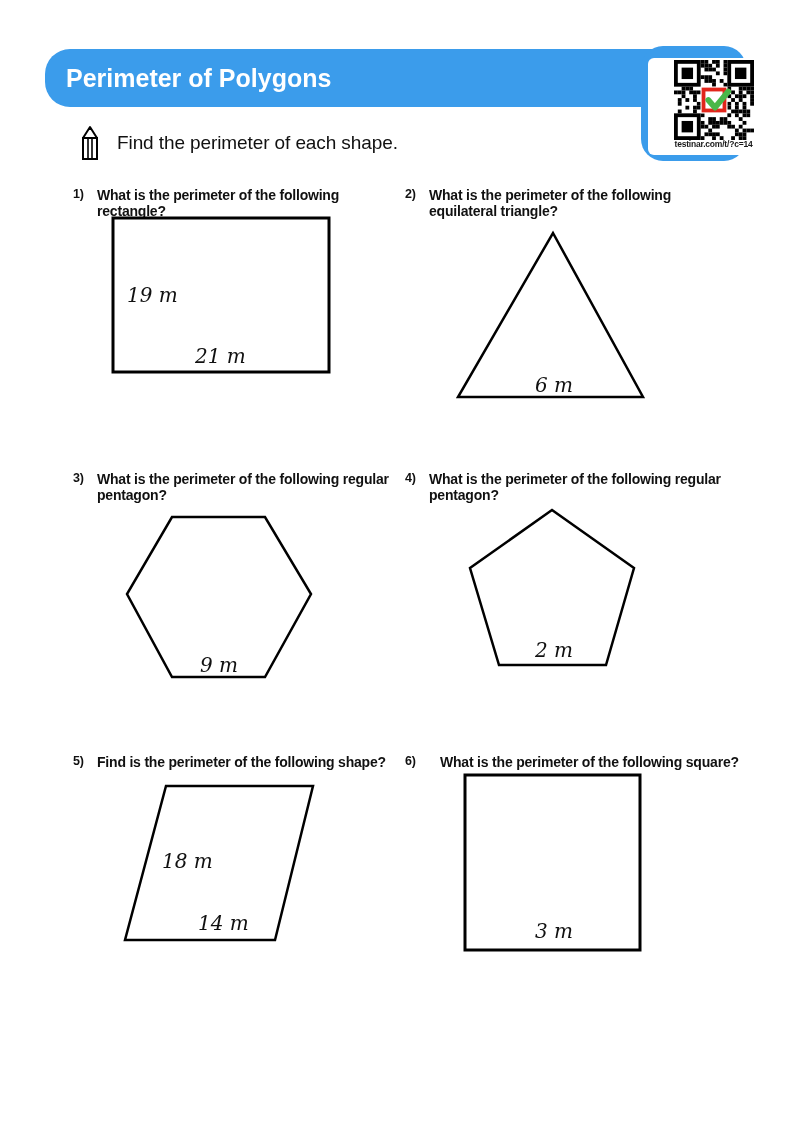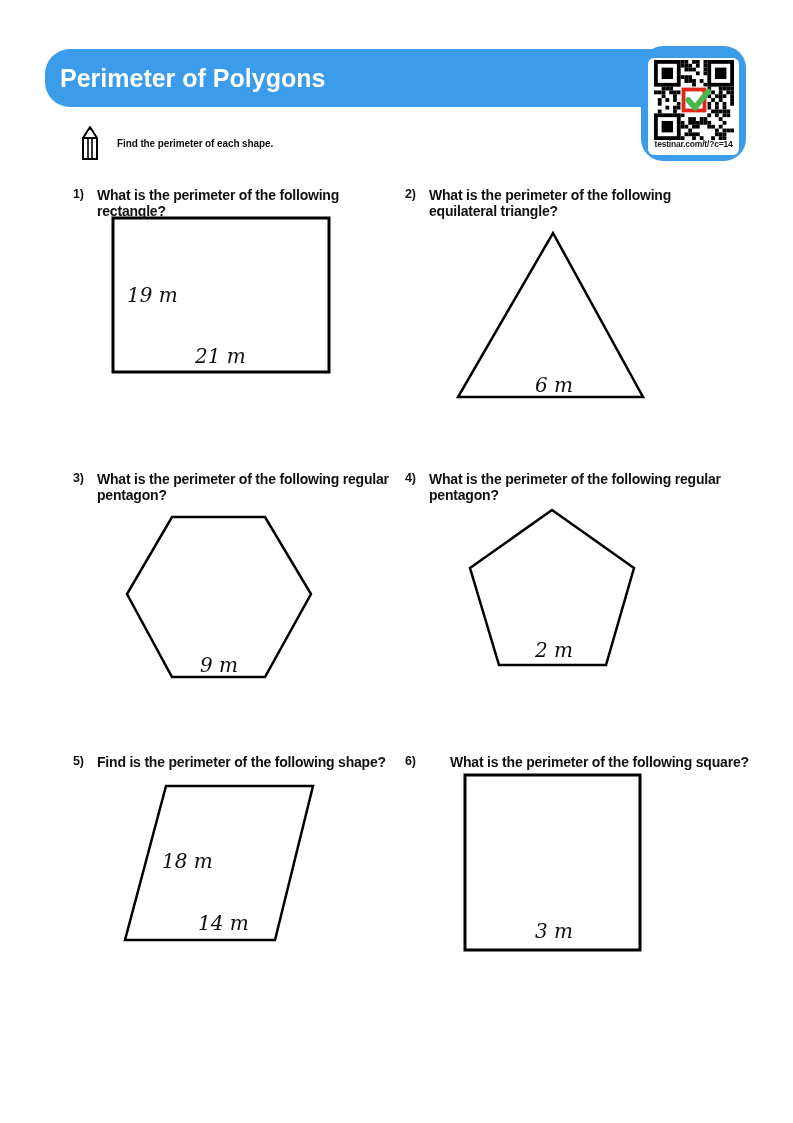--- a/index.html
+++ b/index.html
@@ -2,34 +2,34 @@
 <html><head>
 <meta charset="utf-8">
 <style>
   html,body{margin:0;padding:0;background:#fff;}
   .page{position:relative;width:793px;height:1123px;background:#ffffff;overflow:hidden;
         font-family:"Liberation Sans",sans-serif;color:#111;}
 
   
   .header-bar{position:absolute;left:45px;top:49px;width:700px;height:58px;
               background:#3b9ceb;border-radius:25px;display:flex;align-items:center;}
-  .header-title{color:#ffffff;font-weight:bold;font-size:25px;padding-left:15px;}
+  .header-title{color:#ffffff;font-weight:bold;font-size:25px;padding-left:21px;}
 
   
   .qr-box{position:absolute;left:641px;top:46px;width:105px;height:115px;
           background:#3b9ceb;border-radius:22px;}
   .qr-inner{position:absolute;left:7px;top:12px;width:91px;height:97px;background:#ffffff;
-            border-radius:6px;display:flex;flex-direction:column;align-items:center;}
+            border-radius:6px;display:flex;flex-direction:column;align-items:center;padding-left:20px;}
   .qr-inner svg{margin-top:2px;}
   .qr-caption{font-size:8.5px;font-weight:bold;color:#1a1a1a;letter-spacing:-0.2px;
               white-space:nowrap;margin-top:-1px;}
 
   
   .instruction-row{position:absolute;left:78px;top:125px;display:flex;align-items:center;gap:15px;}
-  .instruction-text{font-size:10px;font-weight:bold;letter-spacing:-0.1px;}
+  .instruction-text{font-size:19px;font-weight:normal;letter-spacing:-0.1px;}
 
   
   .qnum{position:absolute;font-size:12.5px;font-weight:600;letter-spacing:-0.2px;}
   .qtext{position:absolute;font-size:14px;font-weight:600;letter-spacing:-0.2px;
          width:312px;line-height:16px;}
   .shape{position:absolute;}
   .shape polygon,.shape rect{fill:none;stroke:#000;}
   .shape-label{font-family:"DejaVu Serif",serif;font-style:italic;font-size:20px;fill:#111;}
 </style>
 </head>
@@ -199,21 +199,21 @@
   <span class="qnum" style="left:73px;top:471px">3)</span>
   <span class="qtext" style="left:97px;top:471px;width:300px">What is the perimeter of the following regular pentagon?</span>
 
   <span class="qnum" style="left:405px;top:471px">4)</span>
   <span class="qtext" style="left:429px;top:471px;width:300px">What is the perimeter of the following regular pentagon?</span>
 
   <span class="qnum" style="left:73px;top:754px">5)</span>
   <span class="qtext" style="left:97px;top:754px">Find is the perimeter of the following shape?</span>
 
   <span class="qnum" style="left:405px;top:754px">6)</span>
-  <span class="qtext" style="left:450px;top:754px">What is the perimeter of the following square?</span>
+  <span class="qtext" style="left:440px;top:754px">What is the perimeter of the following square?</span>
 
   <svg class="shape" style="left:110px;top:214px" width="222" height="162">
     <rect x="3" y="4" width="216" height="154" stroke-width="3"></rect>
     <text class="shape-label" x="17" y="88">19 m</text>
     <text class="shape-label" x="85" y="149">21 m</text>
   </svg>
 
   <svg class="shape" style="left:445px;top:226px" width="210" height="176">
     <polygon points="108,7 198,171 13,171" stroke-width="2.5"></polygon>
     <text class="shape-label" x="90" y="166">6 m</text>

